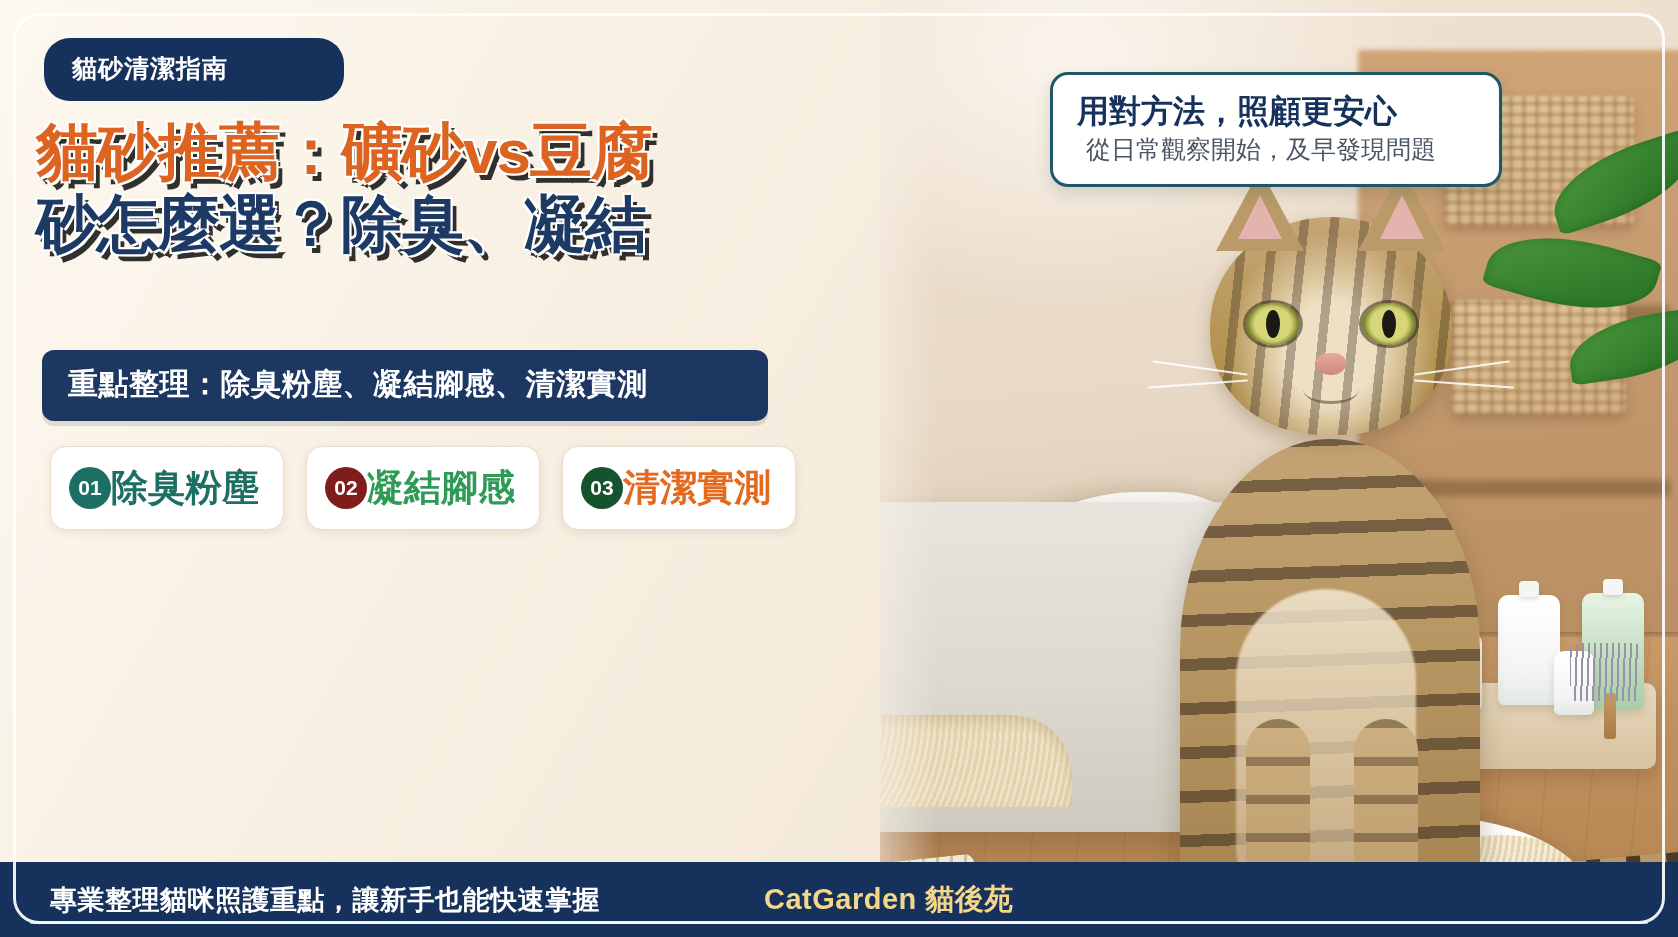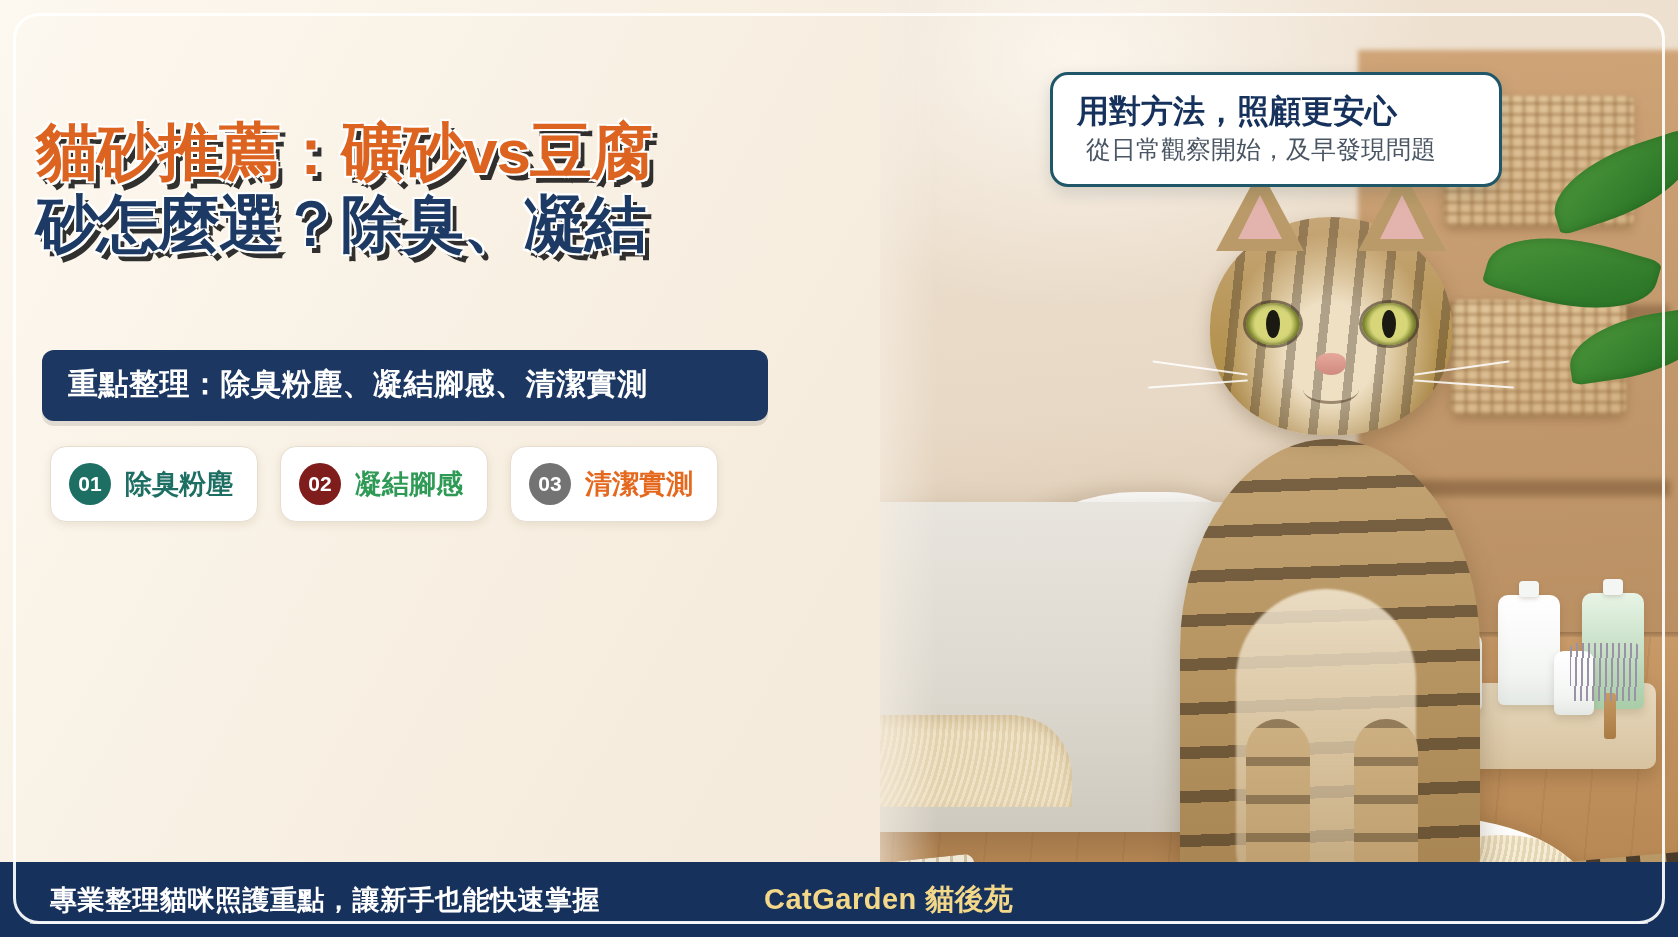--- a/index.html
+++ b/index.html
@@ -445,40 +445,40 @@
   .points {
     position: absolute;
     left: 50px;
     top: 446px;
     display: flex;
     gap: 22px;
   }
   .point-card {
     display: flex;
     align-items: center;
-    gap: 14px;
+    gap: 0;
     background: #ffffff;
     border: 1px solid #e6ded1;
     border-radius: 16px;
     padding: 16px 24px 16px 18px;
     box-shadow: 0 3px 9px rgba(120,95,60,.12);
   }
   .point-num {
     width: 42px; height: 42px;
     flex: 0 0 42px;
     border-radius: 50%;
     color: #ffffff;
     font-size: 21px;
     font-weight: bold;
     display: flex;
     align-items: center;
     justify-content: center;
   }
   .point-label {
-    font-size: 27px;
+    font-size: 37px;
     font-weight: bold;
     white-space: nowrap;
   }
 
   
   .callout {
     position: absolute;
     right: 176px;
     top: 72px;
     width: 452px;
@@ -633,41 +633,44 @@
         <span class="whisker" style="right:-58px; top:150px; width:96px; transform:rotate(-8deg);"></span>
         <span class="whisker" style="right:-62px; top:166px; width:100px; transform:rotate(4deg);"></span>
       </div>
     </div>
 
     <div class="photo-fade"></div>
   </div>
 
   <div class="text-side"></div>
 
+  <div class="badge-pill" style="z-index:10">
+    <span>貓砂清潔指南</span>
+  </div>
 
   <div class="headline" style="z-index:10">
     <div class="hl-accent" style="color: rgb(221, 100, 32);">貓砂推薦：礦砂vs豆腐</div>
     <div>砂怎麼選？除臭、凝結</div>
   </div>
 
   <div class="subbar" style="z-index:10">
     <span>重點整理：除臭粉塵、凝結腳感、清潔實測</span>
   </div>
 
   <div class="points" style="z-index:10">
     <div class="point-card">
       <span class="point-num" style="background: rgb(29, 111, 99);">01</span>
       <span class="point-label" style="color: rgb(29, 111, 99);">除臭粉塵</span>
     </div>
     <div class="point-card">
       <span class="point-num" style="background: #7f1d1d;">02</span>
       <span class="point-label" style="color: rgb(47, 154, 85);">凝結腳感</span>
     </div>
     <div class="point-card">
-      <span class="point-num" style="background: #737373;">03</span>
+      <span class="point-num" style="background: #14532d;">03</span>
       <span class="point-label" style="color: rgb(228, 105, 31);">清潔實測</span>
     </div>
   </div>
 
   <div class="callout" style="border-color: rgb(31, 86, 104);">
     <div class="callout-title">用對方法，照顧更安心</div>
     <div class="callout-sub">從日常觀察開始，及早發現問題</div>
   </div>
 
   <div class="footer" style="background: rgb(22, 49, 92);">

